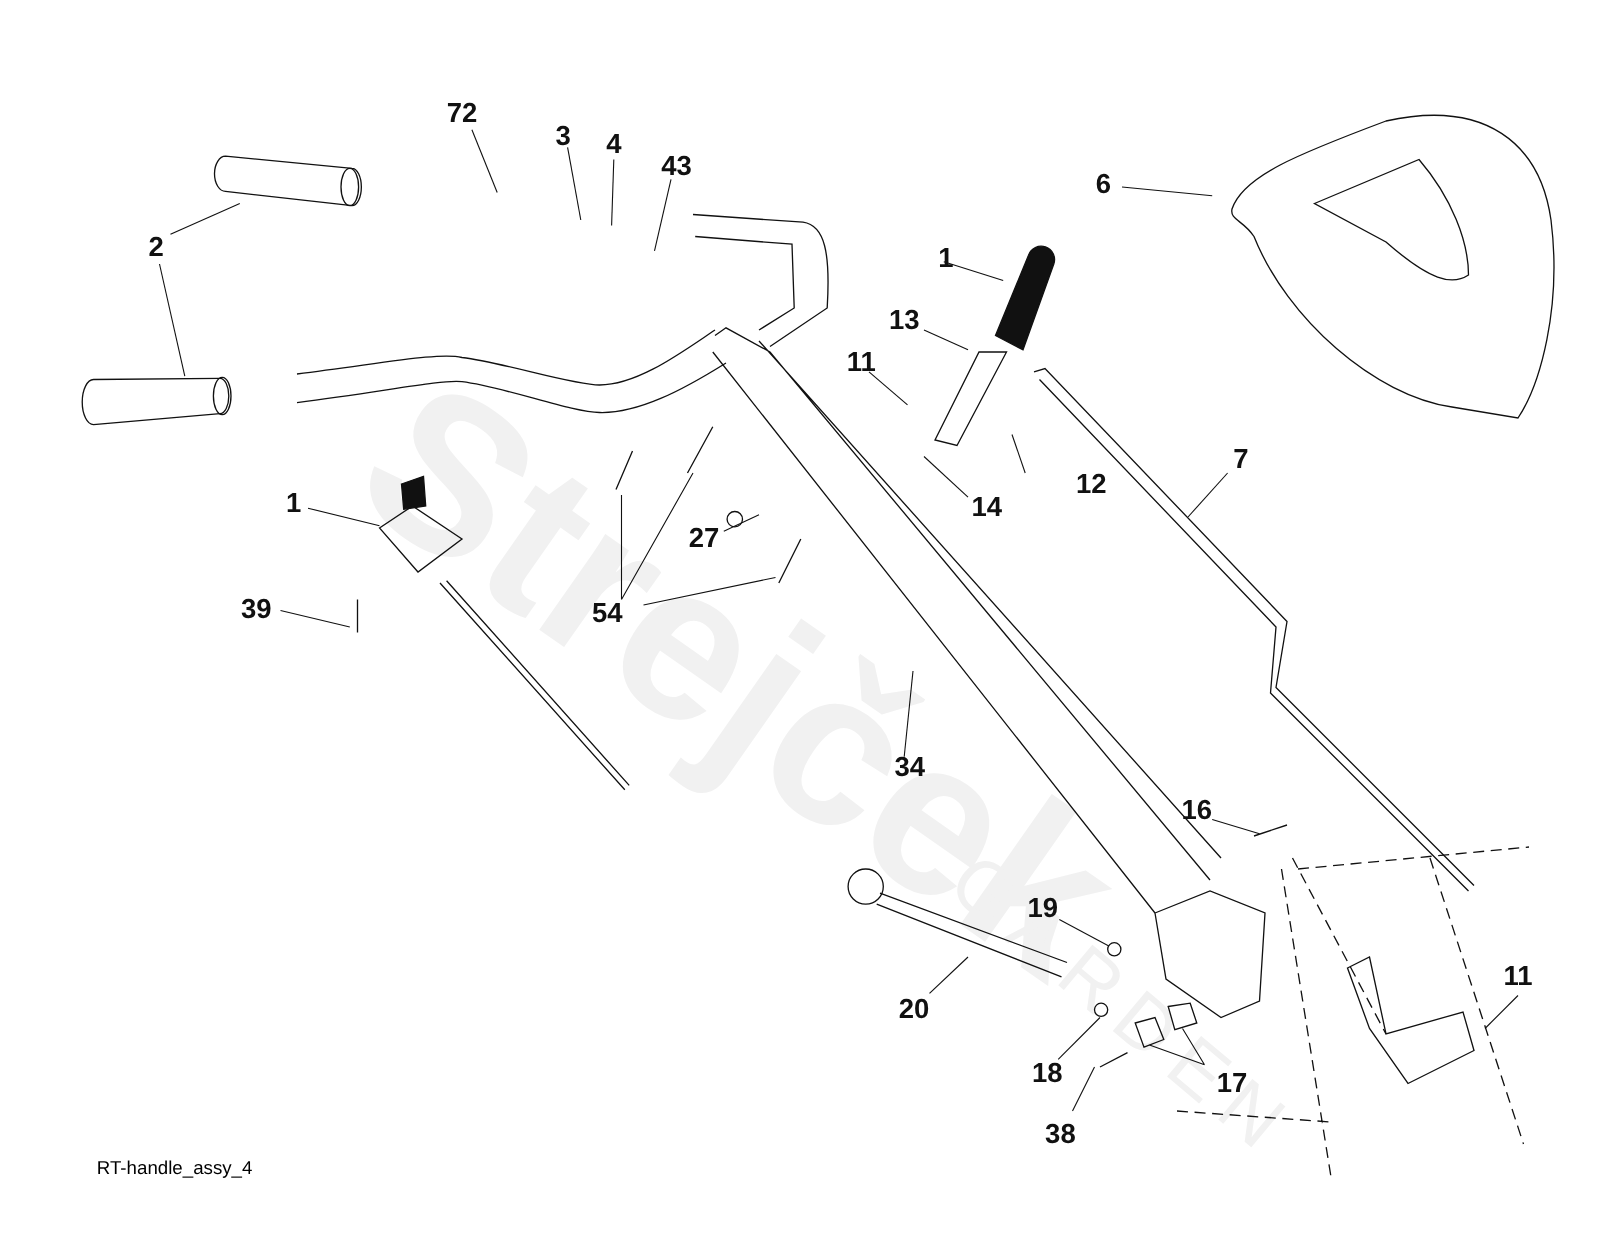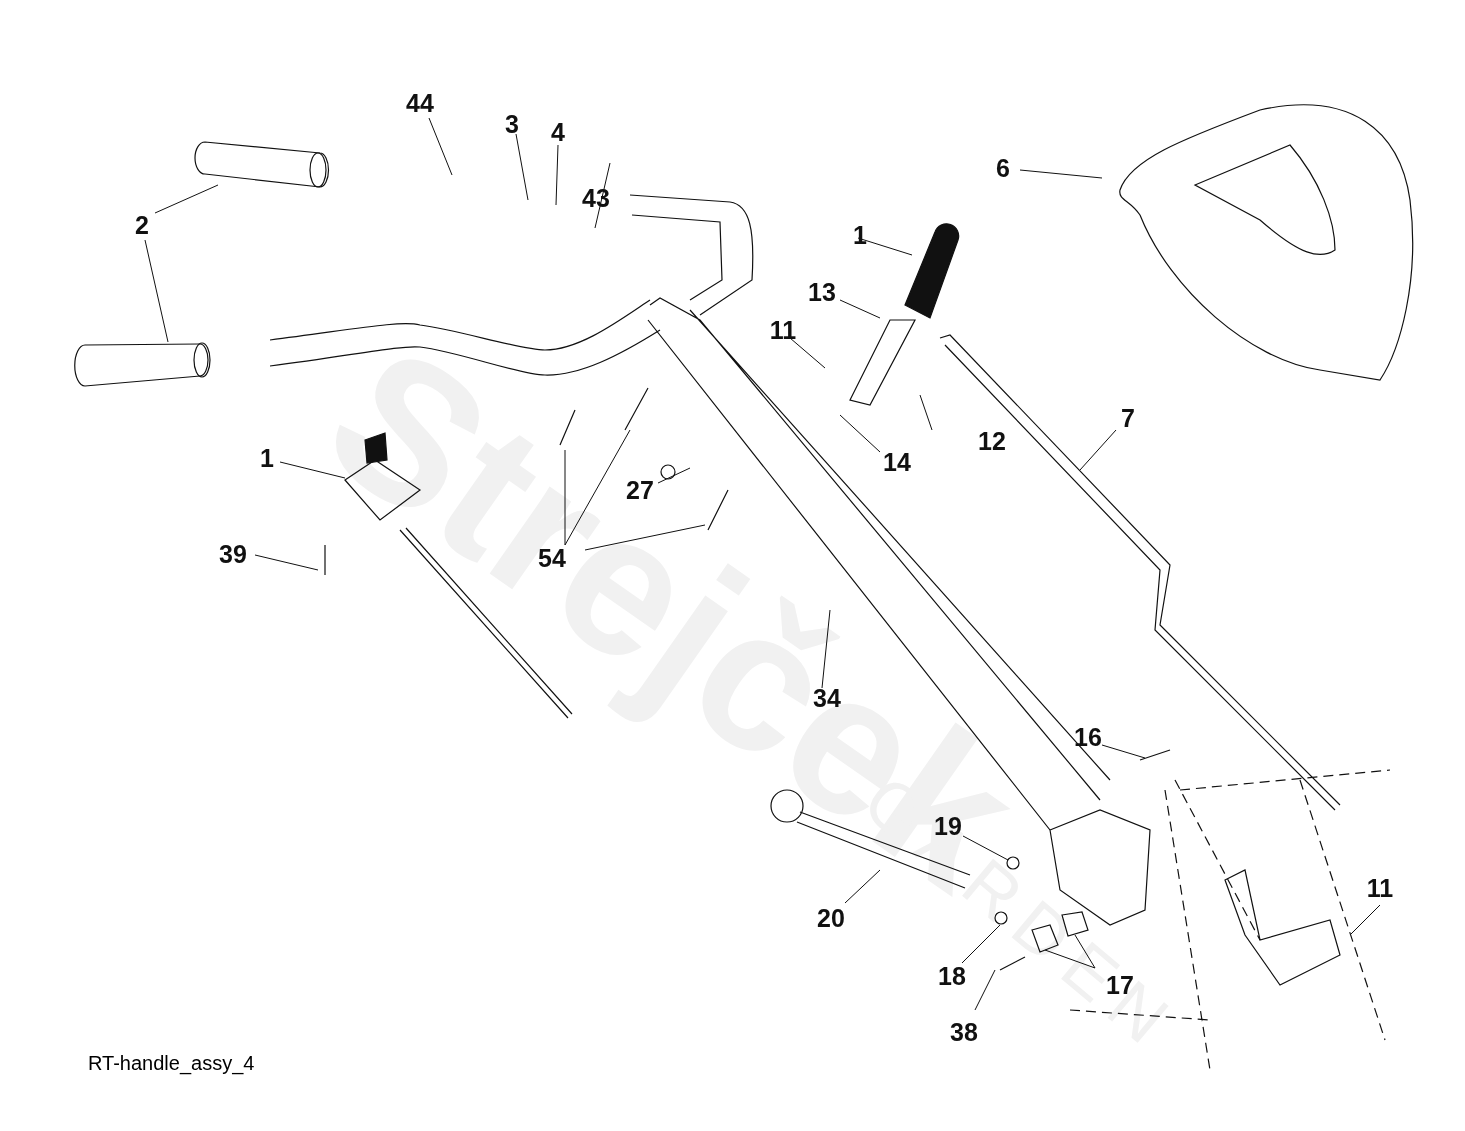--- a/index.html
+++ b/index.html
@@ -1,19 +1,19 @@
 <!DOCTYPE html>
 <html><head>
 <meta charset="utf-8">
 <style>
   html,body{margin:0;padding:0;background:#fff;}
   #stage{position:relative;width:1465px;height:1131px;overflow:hidden;background:#fff;font-family:"Liberation Sans",sans-serif;}
   svg{position:absolute;left:0;top:0;}
   .lbl{position:absolute;font-family:"Liberation Sans",sans-serif;font-weight:bold;font-size:25px;color:#111;transform:translate(-50%,-50%);white-space:nowrap;}
-  .caption{position:absolute;left:88px;top:1052px;font-size:20px;color:#000;font-family:"Liberation Sans",sans-serif;}
+  .caption{position:absolute;left:88px;top:1052px;font-size:17px;color:#000;font-family:"Liberation Sans",sans-serif;}
   .wm{position:absolute;font-family:"Liberation Sans",sans-serif;color:#f1f1f1;font-weight:bold;}
 </style>
 </head>
 <body>
 
 <div id="stage">
 
   <div class="wm" style="left:420px;top:300px;font-size:200px;transform:rotate(35deg);transform-origin:left top;">Strejček</div>
   <div class="wm" style="left:900px;top:760px;font-size:70px;font-weight:normal;transform:rotate(40deg);transform-origin:left top;letter-spacing:14px;">GARDEN</div>
 
@@ -84,24 +84,24 @@
         <path d="M1102 745 L1145 758"></path>
         <path d="M963 836 L1008 860"></path>
       <path d="M845 903 L880 870"></path>
         <path d="M1380 905 L1350 935"></path>
         <path d="M962 963 L1000 925"></path>
       <path d="M1095 968 L1045 950 M1095 968 L1075 935"></path>
         <path d="M975 1010 L995 970"></path>
     </g>
   </svg>
 
-  <div class="lbl" style="left:420px;top:103px;">44</div>
+  <div class="lbl" style="left:420px;top:103px;">72</div>
   <div class="lbl" style="left:512px;top:124px;">3</div>
   <div class="lbl" style="left:558px;top:132px;">4</div>
-  <div class="lbl" style="left:596px;top:152px;margin-top:46px;">43</div>
+  <div class="lbl" style="left:615px;top:152px;">43</div>
   <div class="lbl" style="left:142px;top:225px;">2</div>
   <div class="lbl" style="left:1003px;top:168px;">6</div>
   <div class="lbl" style="left:860px;top:235px;">1</div>
   <div class="lbl" style="left:822px;top:292px;">13</div>
   <div class="lbl" style="left:783px;top:330px;">11</div>
   <div class="lbl" style="left:992px;top:441px;">12</div>
   <div class="lbl" style="left:897px;top:462px;">14</div>
   <div class="lbl" style="left:1128px;top:418px;">7</div>
   <div class="lbl" style="left:267px;top:458px;">1</div>
   <div class="lbl" style="left:640px;top:490px;">27</div>

